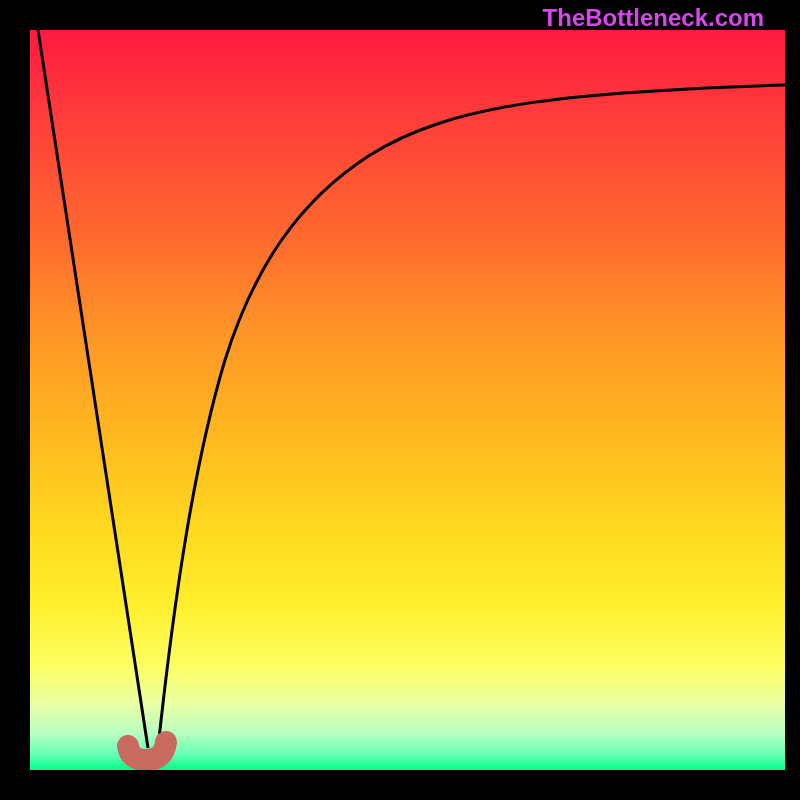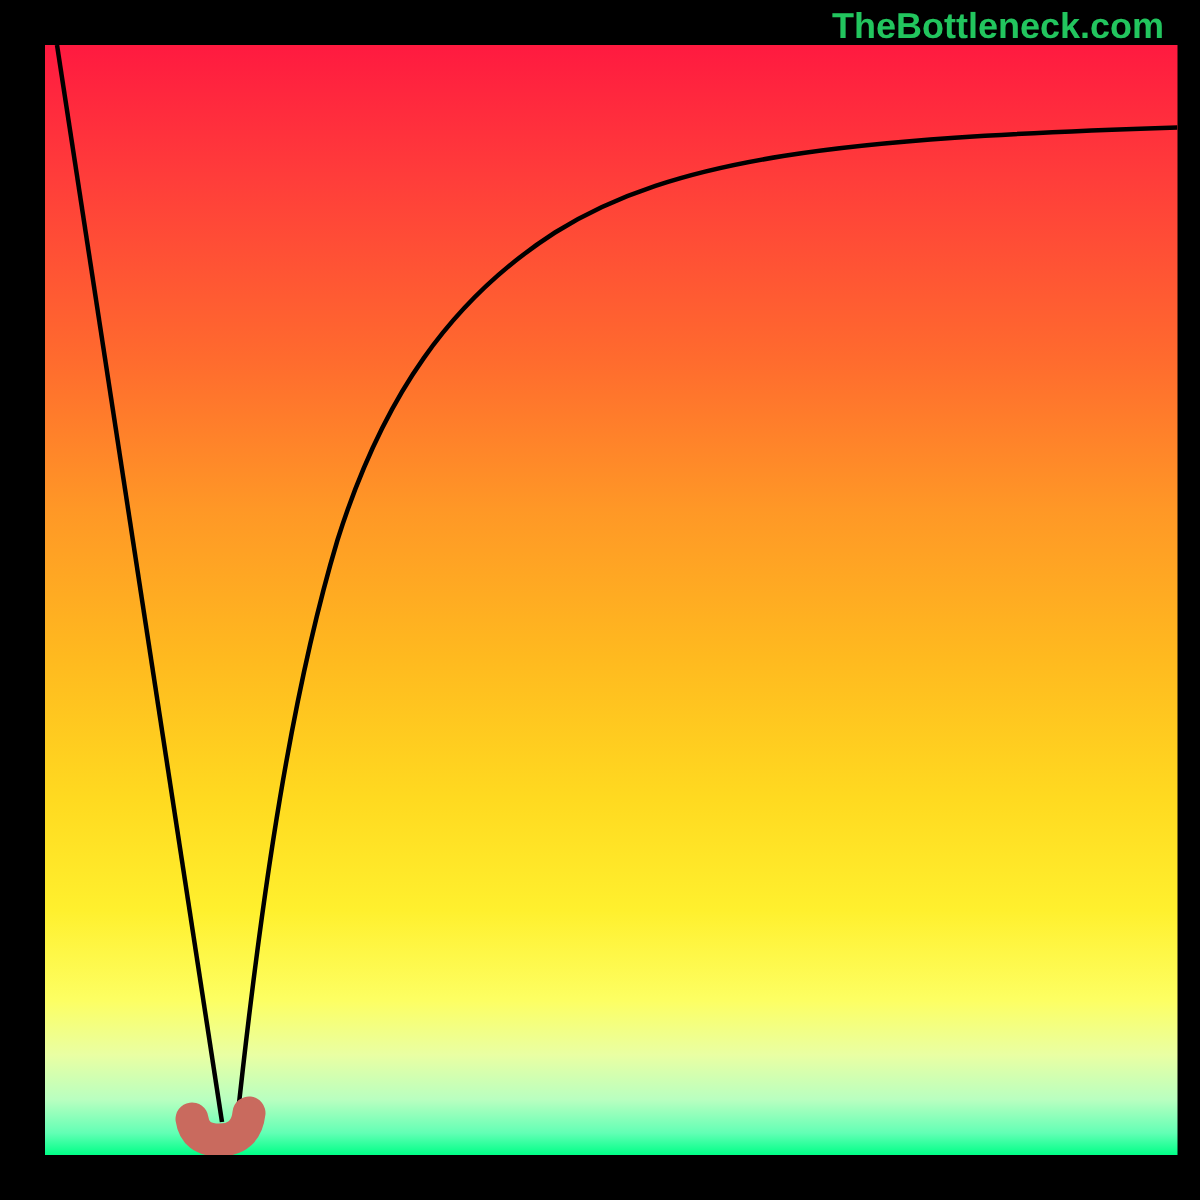--- a/index.html
+++ b/index.html
@@ -7,22 +7,22 @@
     width: 800px;
     height: 800px;
     background: #000;
     position: relative;
     font-family: Arial, Helvetica, sans-serif;
     overflow: hidden;
   }
   .watermark {
     position: absolute;
     top: 4px;
-    right: 24px;
-    color: #22c55e;
+    right: 36px;
+    color: #d946ef;
     font-size: 24px;
     font-weight: bold;
     z-index: 10;
   }
   .plot-frame {
     position: absolute;
     left: 30px;
     top: 30px;
     width: 755px;
     height: 740px;

